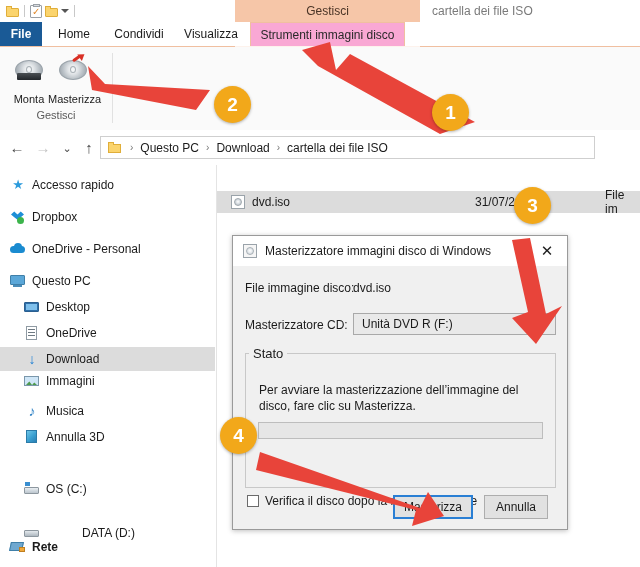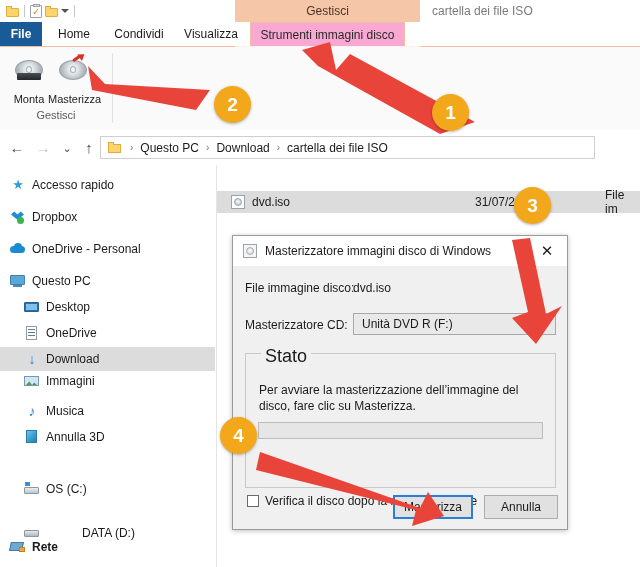--- a/index.html
+++ b/index.html
@@ -141,29 +141,29 @@
 
   .fld-label{position:absolute;font-size:12px;color:#1b1b1b;}
   .lb-img{left:12px;top:45px;}
   .val-img{left:120px;top:45px;font-size:12px;color:#1b1b1b;position:absolute;}
   .lb-burner{left:12px;top:82px;}
   .combo{position:absolute;left:120px;top:77px;width:203px;height:22px;background:#e9e9e9;border:1px solid #a9a9a9;box-sizing:border-box;cursor:default;}
   .combo-txt{position:absolute;left:8px;top:0;height:20px;line-height:20px;font-size:12px;color:#1b1b1b;}
   .combo-caret{position:absolute;right:8px;top:0;height:20px;line-height:20px;font-size:10px;color:#3a3a3a;}
 
   .grp{position:absolute;left:12px;top:117px;width:311px;height:135px;border:1px solid #c8c8c8;box-sizing:border-box;}
-  .grp-leg{position:absolute;left:28px;top:110px;background:#f0f0f0;padding:0 4px;font-size:18px;color:#1b1b1b;}
+  .grp-leg{position:absolute;left:16px;top:110px;background:#f0f0f0;padding:0 4px;font-size:13px;color:#1b1b1b;}
   .status-txt{position:absolute;left:26px;top:146px;width:288px;font-size:12px;line-height:16px;color:#1b1b1b;}
   .progress{position:absolute;left:25px;top:186px;width:285px;height:17px;background:#e6e6e6;border:1px solid #bdbdbd;box-sizing:border-box;}
 
   .chkrow{position:absolute;left:14px;top:258px;display:flex;align-items:center;font-size:12px;}
   .chkbox{width:12px;height:12px;background:#ffffff;border:1px solid #6b6b6b;box-sizing:border-box;margin-right:6px;cursor:default;}
   .dlg-btn{position:absolute;top:495px;height:24px;line-height:22px;text-align:center;font-size:12px;background:#e1e1e1;border:1px solid #adadad;box-sizing:border-box;color:#1b1b1b;cursor:default;}
   .btn-burn{left:393px;width:80px;background:#e1e1e1;border:2px solid #2a7fd4;line-height:20px;}
-  .btn-cancel{left:484px;width:74px;}
+  .btn-cancel{left:484px;width:64px;}
 
   
   .badge{position:absolute;border-radius:50%;background:#f2a81a;color:#ffffff;font-size:19px;font-weight:bold;text-align:center;display:flex;align-items:center;justify-content:center;box-shadow:0 1px 3px rgba(0,0,0,.3);}
   .b1{left:432px;top:94px;width:37px;height:37px;}
   .b2{left:214px;top:86px;width:37px;height:37px;}
   .b3{left:514px;top:187px;width:37px;height:37px;}
   .b4{left:220px;top:417px;width:37px;height:37px;}
   .arrow{position:absolute;pointer-events:none;}
 </style>
 </head>

